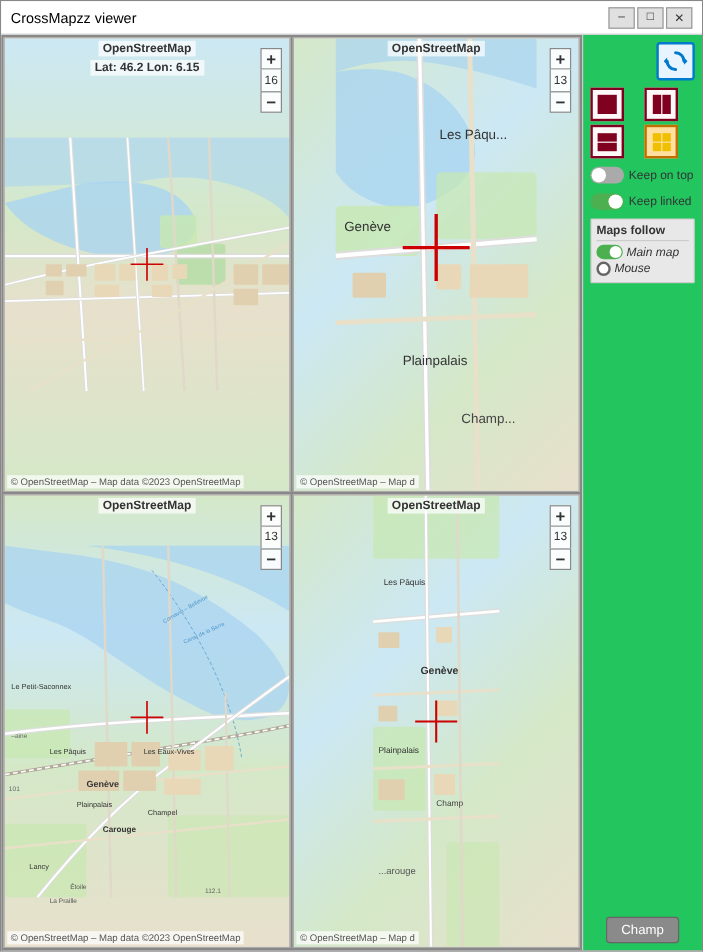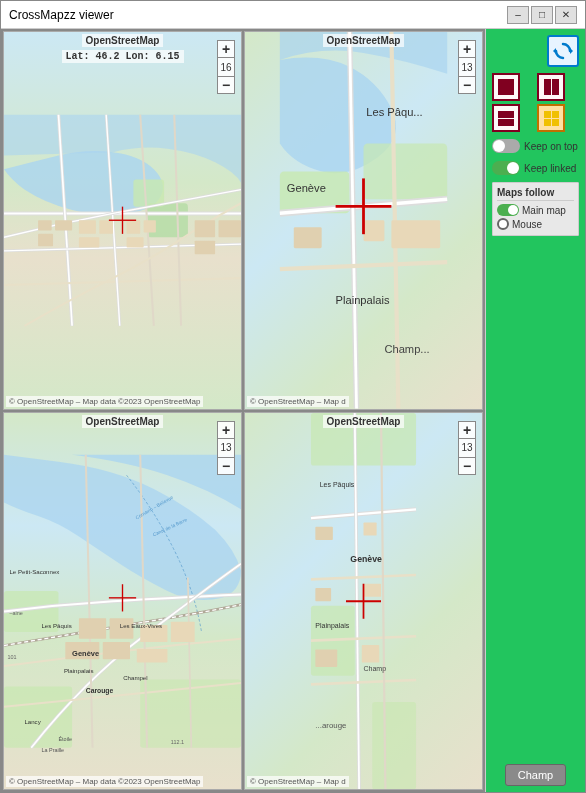--- a/index.html
+++ b/index.html
@@ -257,20 +257,21 @@
       background: #e8e8e8;
       border: 1px solid #ccc;
       border-radius: 1px;
       padding: 4px;
     }
     .radio-row {
       display: flex;
       align-items: center;
       gap: 3px;
       padding: 1px 0;
+      font-style: italic;
     }
     .radio-outer {
       width: 12px;
       height: 12px;
       border-radius: 6px;
       border: 2px solid #666;
       background: white;
       display: flex;
       align-items: center;
       justify-content: center;
@@ -350,21 +351,21 @@
           <rect x="180" y="155" width="20" height="20" fill="#e8d8b8" rx="1"></rect>
           <rect x="205" y="155" width="18" height="18" fill="#e8d8b8" rx="1"></rect>
           <rect x="180" y="180" width="25" height="15" fill="#e8d8b8" rx="1"></rect>
           <rect x="280" y="155" width="30" height="25" fill="#e0d0b0" rx="1"></rect>
           <rect x="315" y="155" width="33" height="25" fill="#e0d0b0" rx="1"></rect>
           <rect x="280" y="185" width="30" height="20" fill="#e0d0b0" rx="1"></rect>
 
           <line x1="174" y1="135" x2="174" y2="175" stroke="#cc0000" stroke-width="2"></line>
           <line x1="154" y1="155" x2="194" y2="155" stroke="#cc0000" stroke-width="2"></line>
         </svg>
-        <div class="map-label" style="top:18px;font-family:Liberation Mono, monospace;">Lat: 46.2  Lon: 6.15</div>
+        <div class="map-label" style="top:18px;">Lat: 46.2  Lon: 6.15</div>
         <div class="map-label" style="top:2px;">OpenStreetMap</div>
         <div class="map-zoom-controls">
           <div class="zoom-btn">+</div>
           <div class="zoom-level">16</div>
           <div class="zoom-btn">−</div>
         </div>
         <div class="map-attribution">© OpenStreetMap – Map data ©2023 OpenStreetMap</div>
       </div>
 
       <div class="map-panel">

